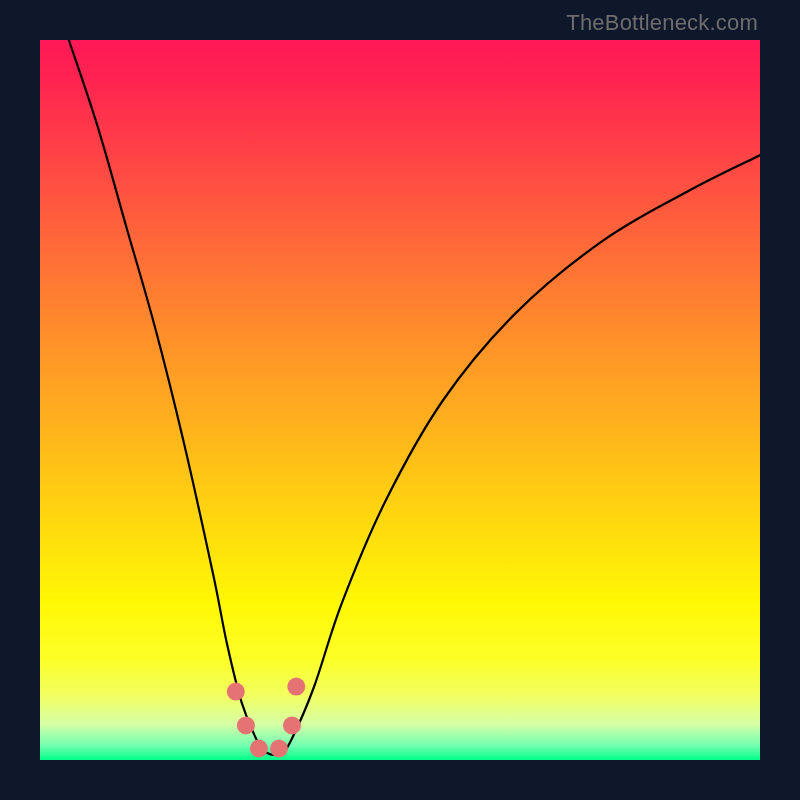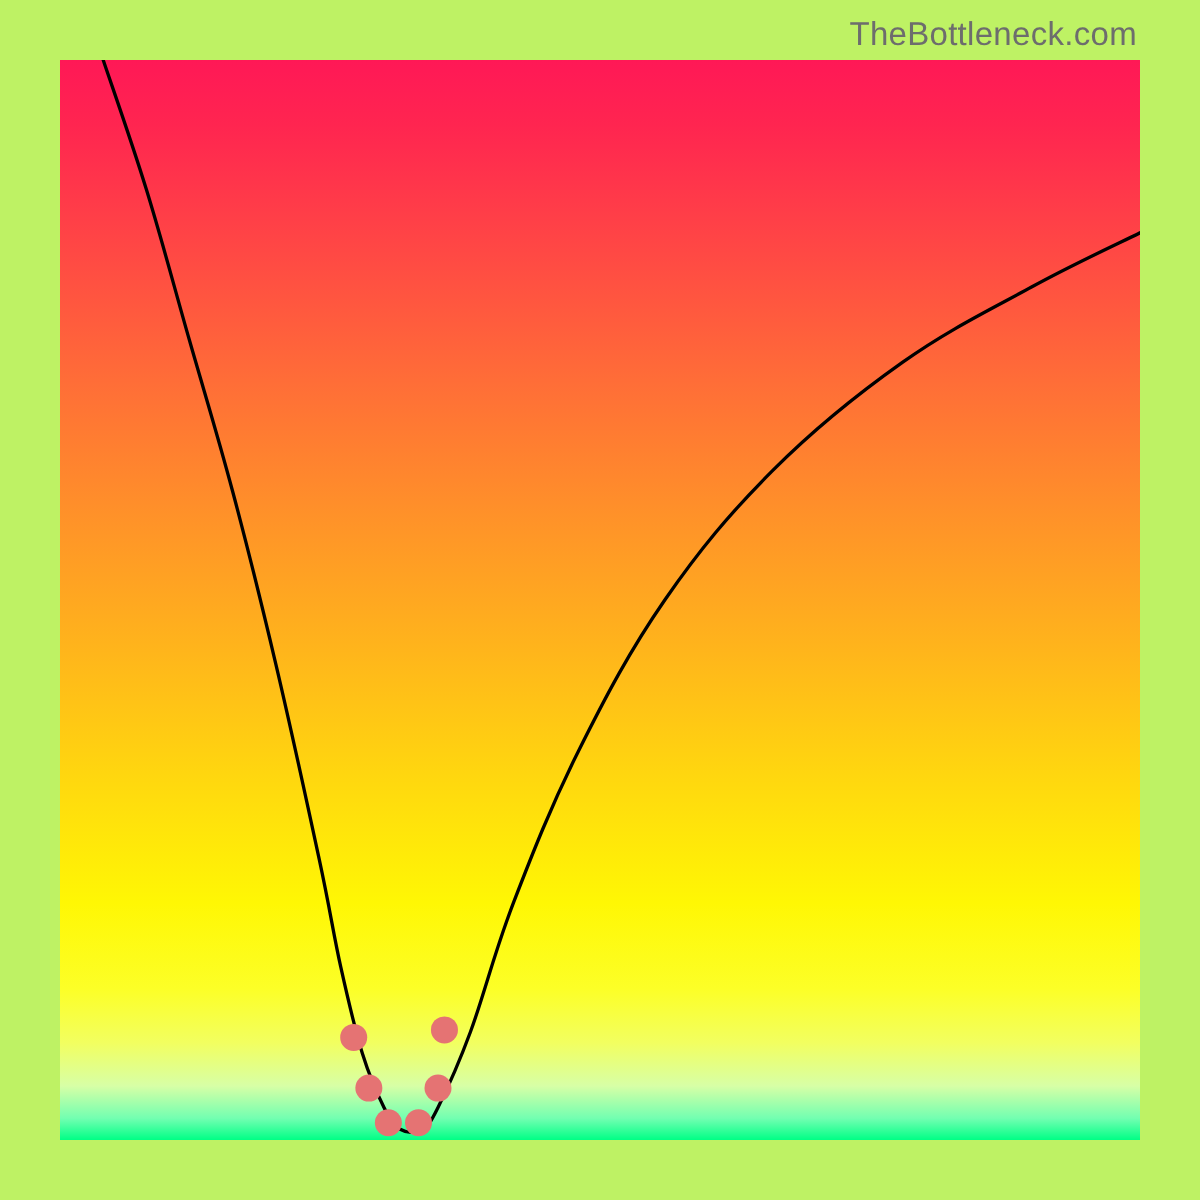--- a/index.html
+++ b/index.html
@@ -10,21 +10,21 @@
     overflow: hidden;
     background: #000;
     font-family: Arial, Helvetica, sans-serif;
   }
   .frame {
     position: absolute;
     top: 0;
     left: 0;
     width: 800px;
     height: 800px;
-    background: #bef264;
+    background: #0f172a;
   }
   .plot {
     position: absolute;
     top: 40px;
     left: 40px;
     width: 720px;
     height: 720px;
     background: linear-gradient(to bottom,
       #ff1856 0%,
       #ff2550 6%,

